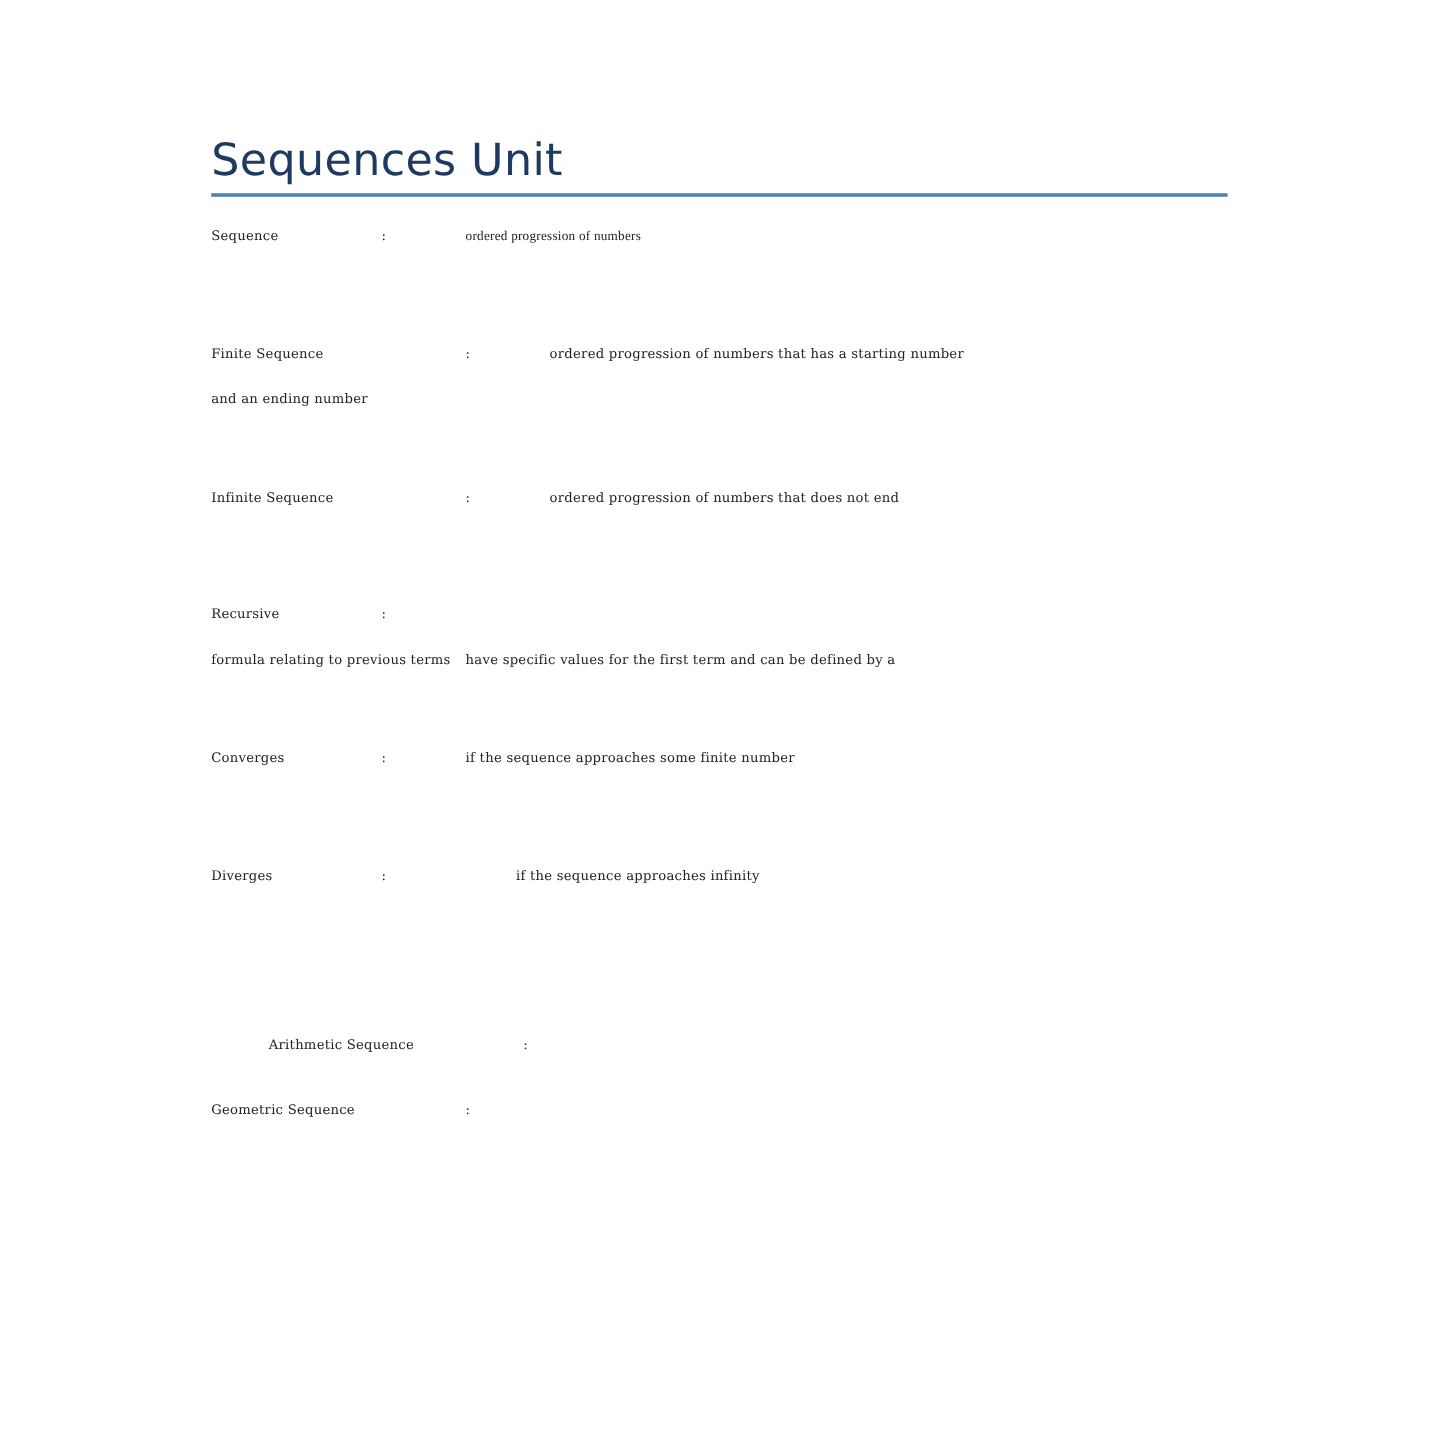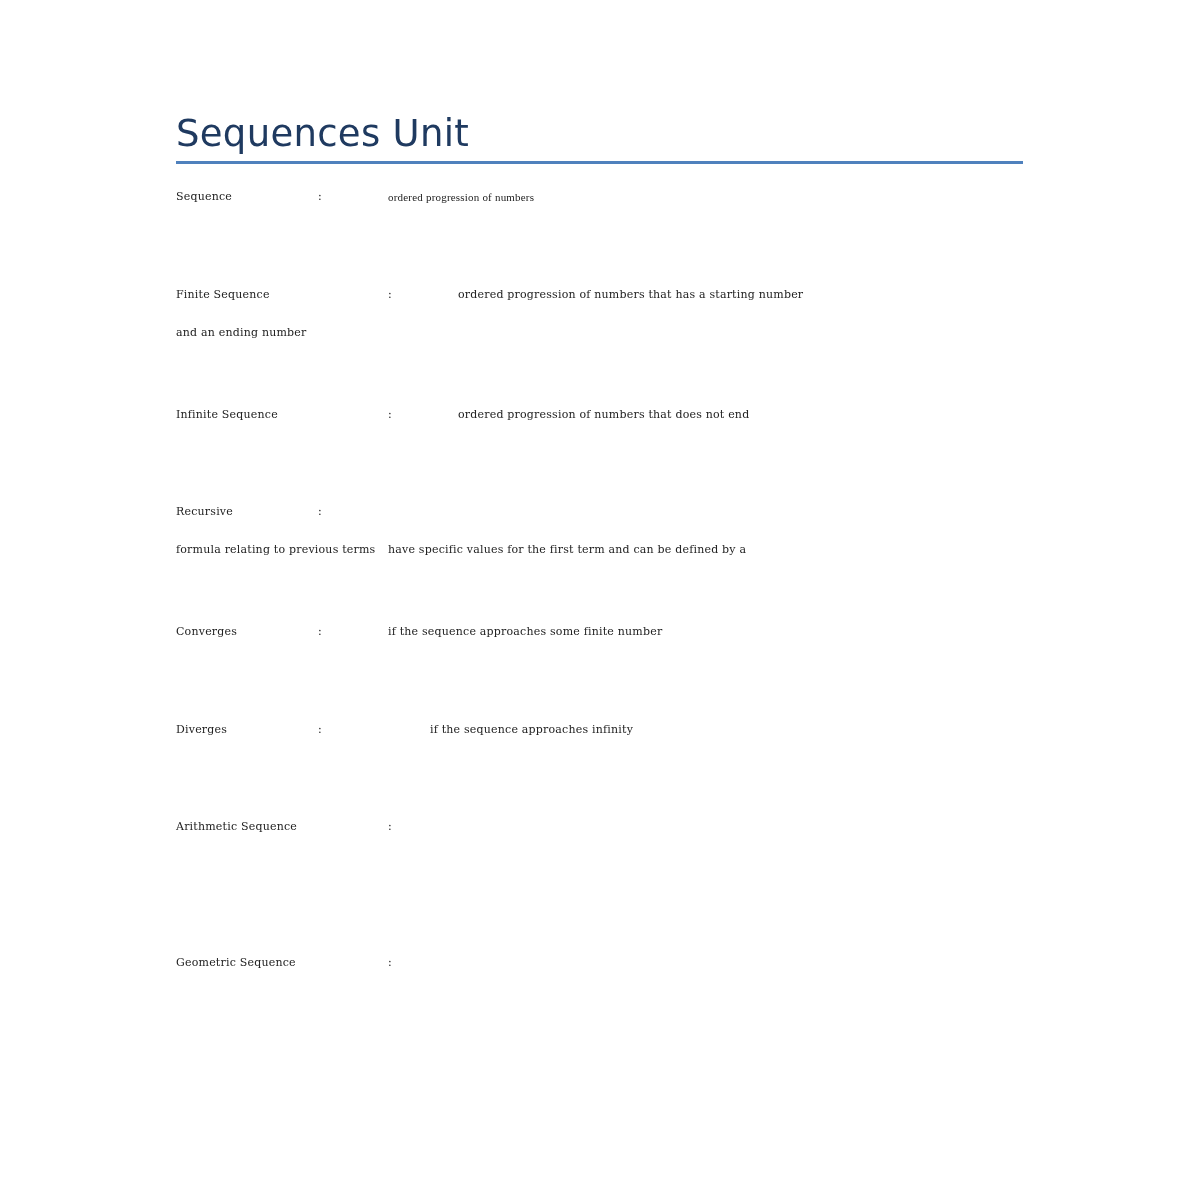--- a/index.html
+++ b/index.html
@@ -116,28 +116,28 @@
   </div>
 
   <div class="entry" style="top:719px;">
     <div class="line1">
       <span class="term">Diverges</span>
       <span class="colon" style="left:142px;">:</span>
       <span class="def" style="left:212px;margin-left:42px;">if the sequence approaches infinity</span>
     </div>
   </div>
 
-  <div class="entry" style="top:816px;">
+  <div class="entry" style="top:860px;margin-left:48px;">
     <div class="line1">
       <span class="term">Arithmetic Sequence</span>
       <span class="colon" style="left:212px;">:</span>
     </div>
   </div>
 
-  <div class="entry" style="top:952px;">
+  <div class="entry" style="top:914px;">
     <div class="line1">
       <span class="term">Geometric Sequence</span>
       <span class="colon" style="left:212px;">:</span>
     </div>
   </div>
 
 
 </div>
 
 </body></html>

